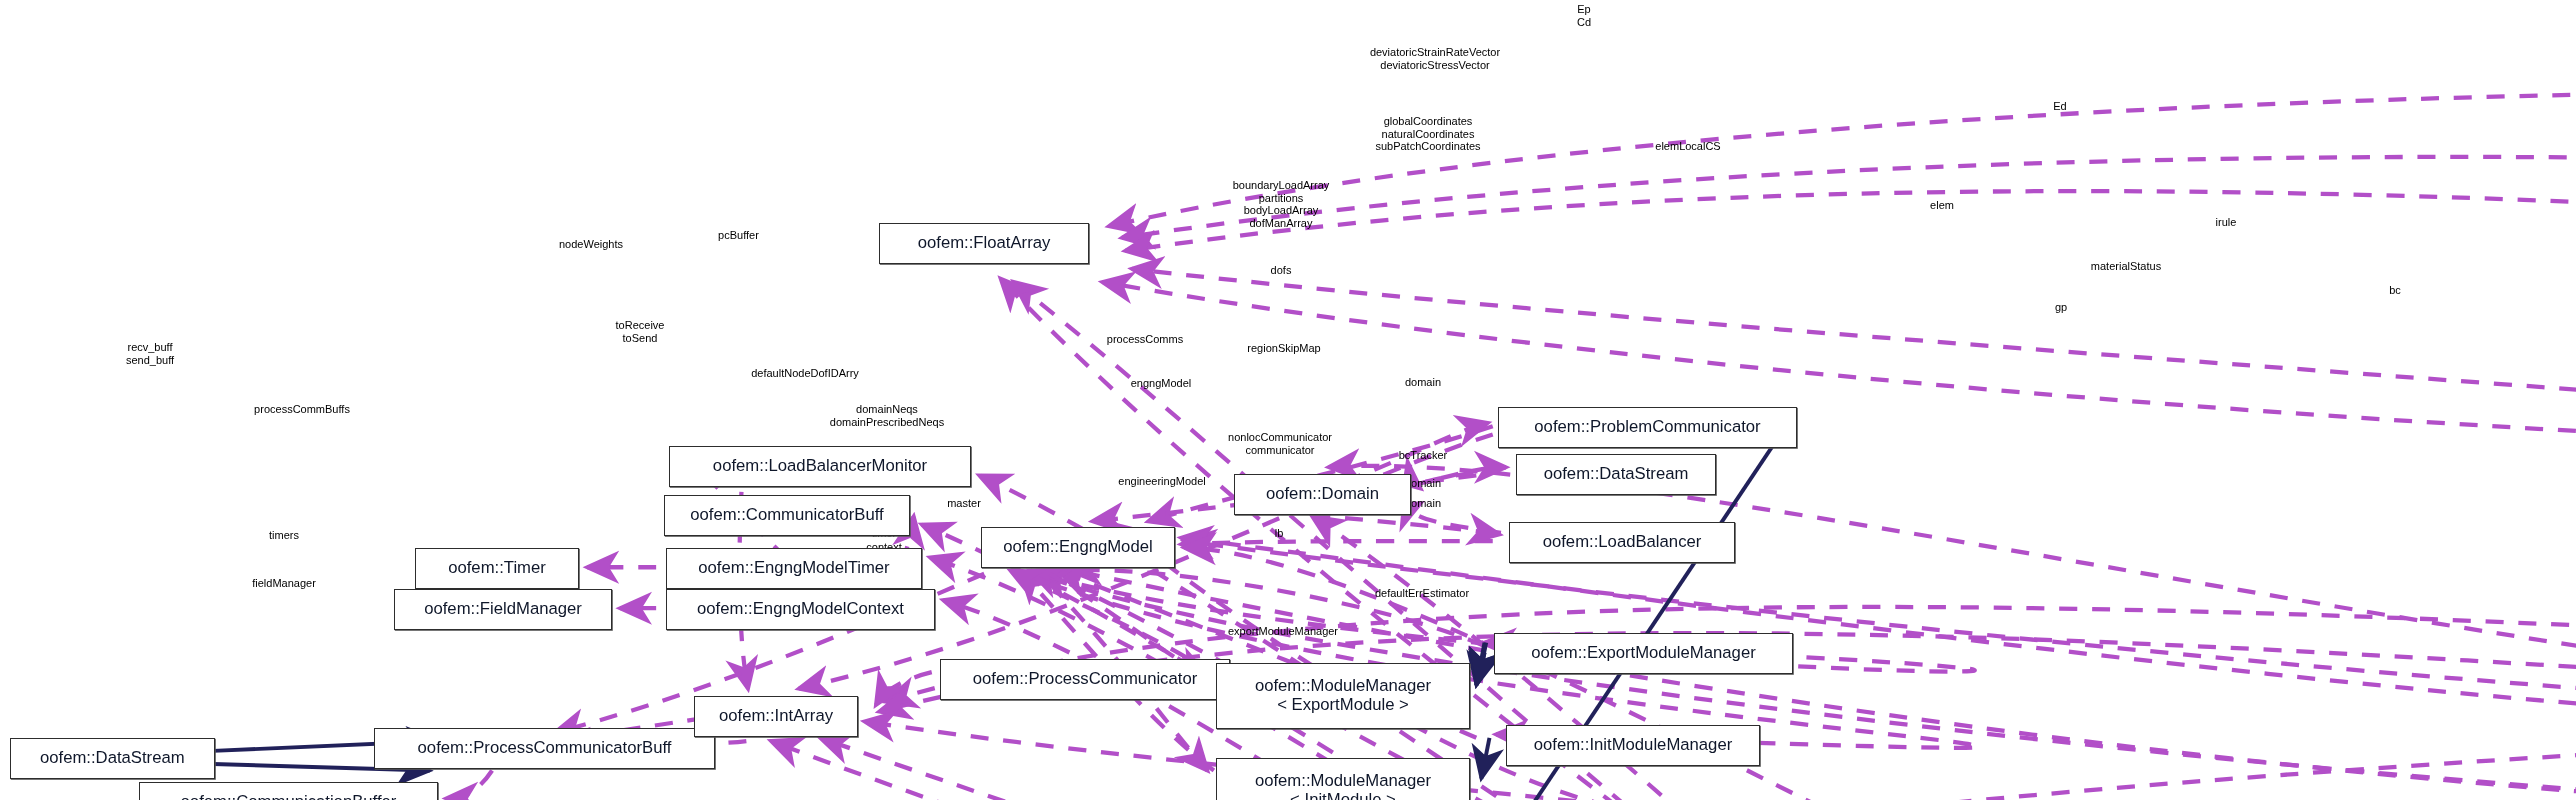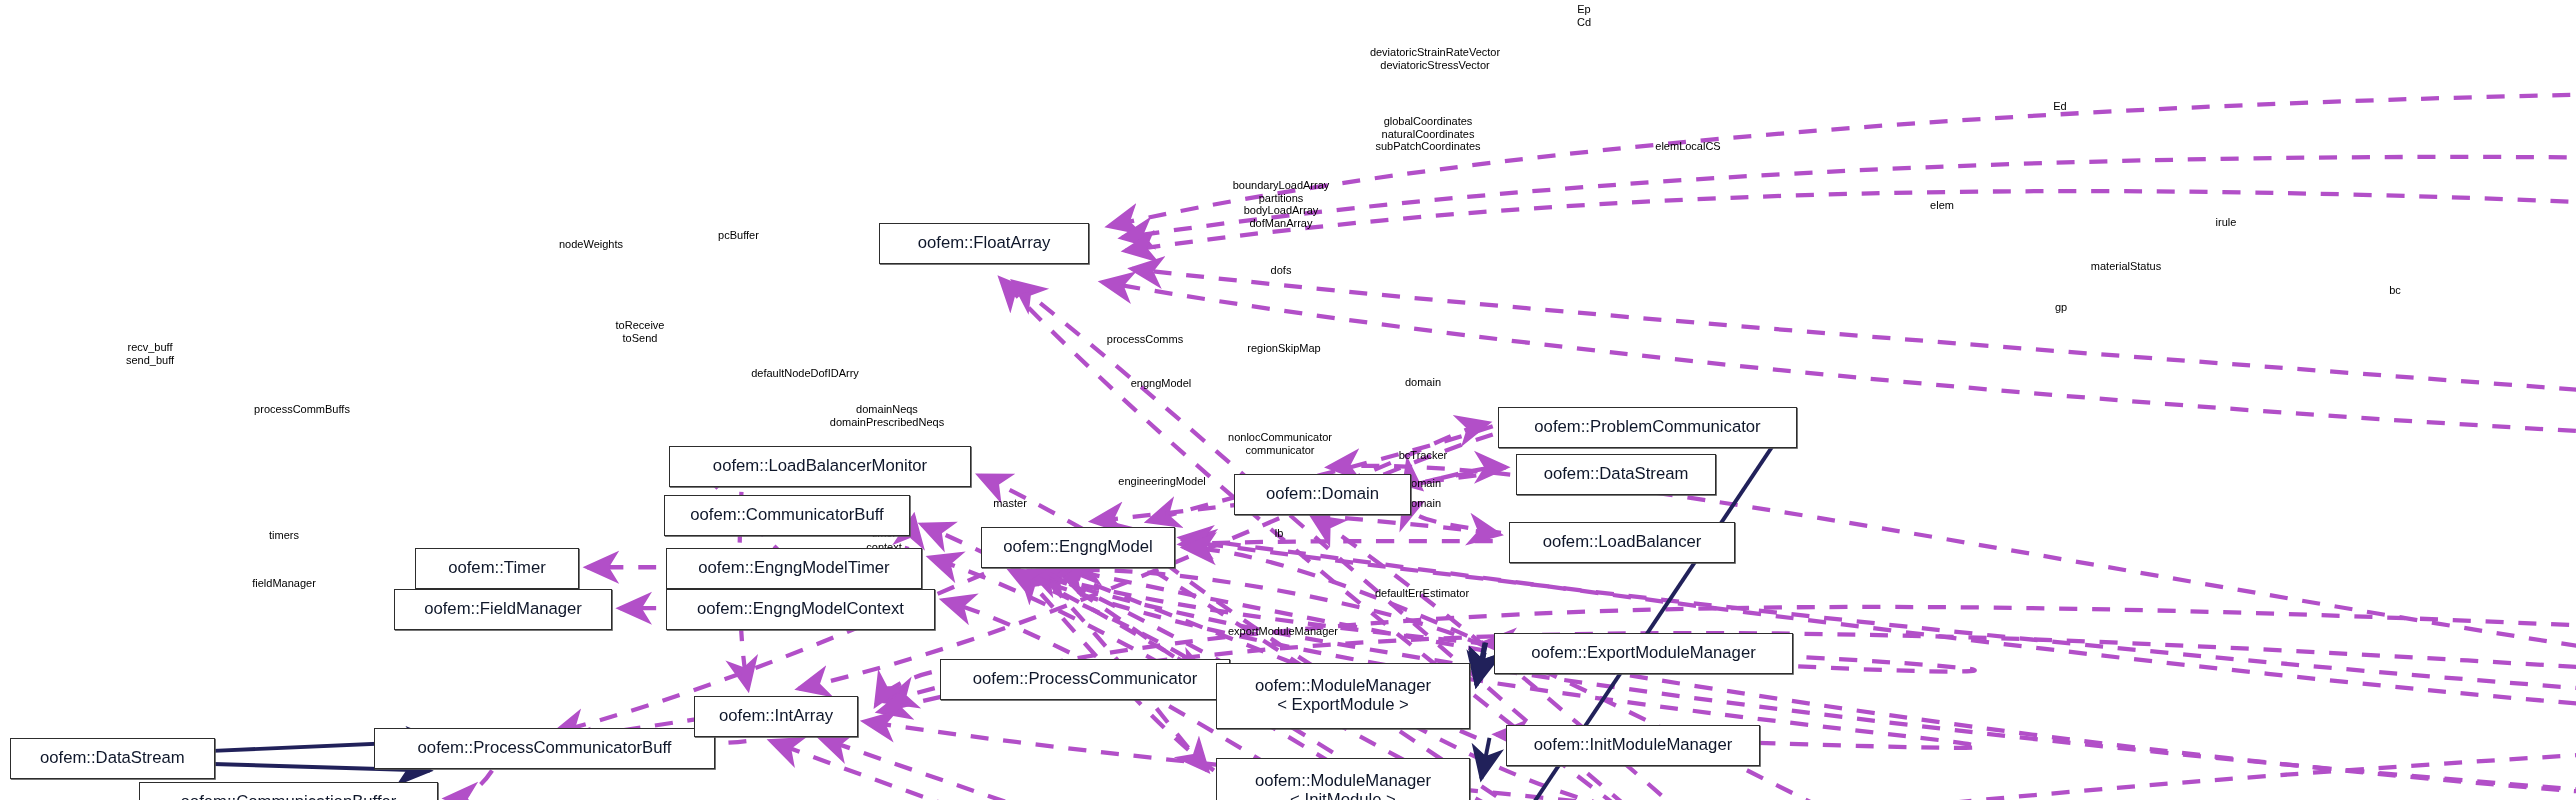--- a/index.html
+++ b/index.html
@@ -230,21 +230,21 @@
 domainPrescribedNeqs</div>
   <div class="edge-label" style="left:1280px;top:431px;">nonlocCommunicator
 communicator</div>
   <div class="edge-label" style="left:884px;top:451px;">emodel</div>
   <div class="edge-label" style="left:1423px;top:449px;">bcTracker</div>
   <div class="edge-label" style="left:884px;top:477px;">lbm</div>
   <div class="edge-label" style="left:1423px;top:477px;">domain</div>
   <div class="edge-label" style="left:1162px;top:475px;">engineeringModel</div>
   <div class="edge-label" style="left:1423px;top:497px;">domain</div>
   <div class="edge-label" style="left:884px;top:502px;">commBuff</div>
-  <div class="edge-label" style="left:1010px;top:497px;">master</div>
+  <div class="edge-label" style="left:964px;top:497px;">master</div>
   <div class="edge-label" style="left:1279px;top:527px;">lb</div>
   <div class="edge-label" style="left:884px;top:527px;">timer</div>
   <div class="edge-label" style="left:284px;top:529px;">timers</div>
   <div class="edge-label" style="left:884px;top:541px;">context</div>
   <div class="edge-label" style="left:284px;top:577px;">fieldManager</div>
   <div class="edge-label" style="left:1422px;top:587px;">defaultErrEstimator</div>
   <div class="edge-label" style="left:1283px;top:625px;">exportModuleManager</div>
   <div class="edge-label" style="left:1160px;top:659px;">emodel</div>
   <div class="edge-label" style="left:1284px;top:791px;">initModuleManager</div>
 

